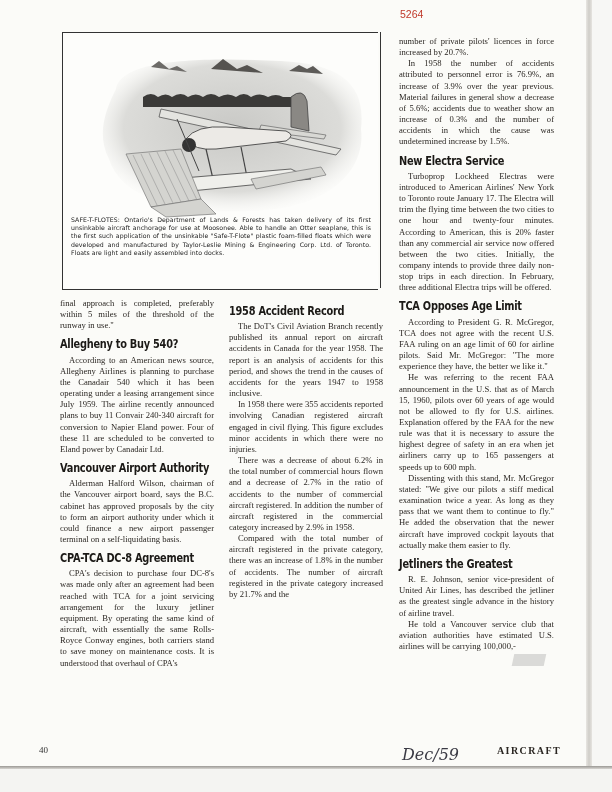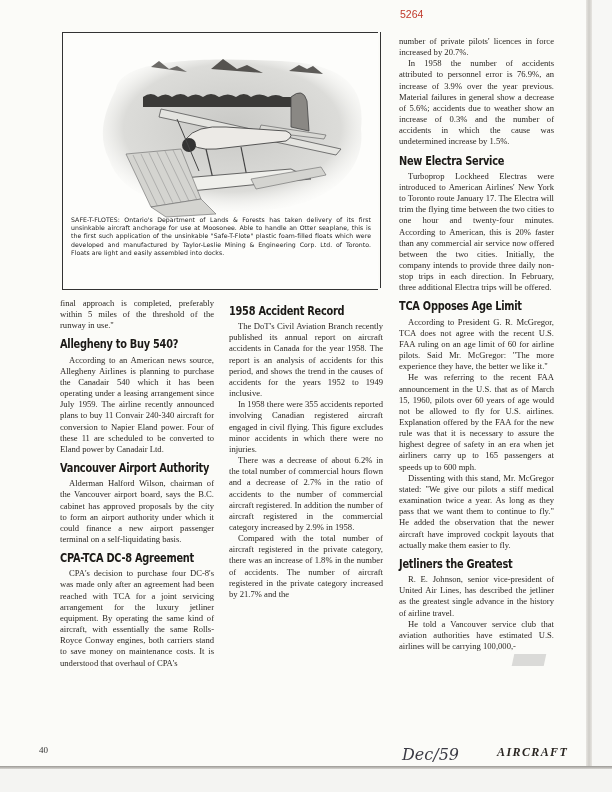--- a/index.html
+++ b/index.html
@@ -52,21 +52,21 @@
     white-space:nowrap;
   }
   .col1 { left:60px; top:298px; width:154px; }
   .col2 { left:229px; top:298px; width:154px; }
   .col3 { left:399px; top:36px; width:155px; }
   .folio { position:absolute; left:39px; top:745px; font-size:9px; color:#333; }
   .handwriting {
     position:absolute; left:400px; top:740px; width:70px; height:28px;
   }
   .mag-name {
-    position:absolute; left:497px; top:745px; font-size:12px; font-style:italic;
+    position:absolute; left:497px; top:745px; font-size:10px; 
     letter-spacing:1.4px; color:#2a2622; font-weight:bold;
   }
   .highlight {
     position:absolute; left:513px; top:654px; width:32px; height:12px;
     background:#d6d6d4; transform:skewX(-12deg); opacity:0.9;
   }
 </style>
 </head>
 <body>
 
@@ -122,21 +122,21 @@
     <p class="noindent">final approach is completed, preferably within 5 miles of the threshold of the runway in use."</p>
     <h2>Allegheny to Buy 540?</h2>
     <p>According to an American news source, Allegheny Airlines is planning to purchase the Canadair 540 which it has been operating under a leasing arrangement since July 1959. The airline recently announced plans to buy 11 Convair 240-340 aircraft for conversion to Napier Eland power. Four of these 11 are scheduled to be converted to Eland power by Canadair Ltd.</p>
     <h2>Vancouver Airport Authority</h2>
     <p>Alderman Halford Wilson, chairman of the Vancouver airport board, says the B.C. cabinet has approved proposals by the city to form an airport authority under which it could finance a new airport passenger terminal on a self-liquidating basis.</p>
     <h2>CPA-TCA DC-8 Agreement</h2>
     <p>CPA's decision to purchase four DC-8's was made only after an agreement had been reached with TCA for a joint servicing arrangement for the luxury jetliner equipment. By operating the same kind of aircraft, with essentially the same Rolls-Royce Conway engines, both carriers stand to save money on maintenance costs. It is understood that overhaul of CPA's</p>
   </div>
 <div class="col col2">
     <h2>1958 Accident Record</h2>
-    <p>The DoT's Civil Aviation Branch recently published its annual report on aircraft accidents in Canada for the year 1958. The report is an analysis of accidents for this period, and shows the trend in the causes of accidents for the years 1952 to 1949 inclusive.</p>
+    <p>The DoT's Civil Aviation Branch recently published its annual report on aircraft accidents in Canada for the year 1958. The report is an analysis of accidents for this period, and shows the trend in the causes of accidents for the years 1947 to 1958 inclusive.</p>
     <p>In 1958 there were 355 accidents reported involving Canadian registered aircraft engaged in civil flying. This figure excludes minor accidents in which there were no injuries.</p>
     <p>There was a decrease of about 6.2% in the total number of commercial hours flown and a decrease of 2.7% in the ratio of accidents to the number of commercial aircraft registered. In addition the number of aircraft registered in the commercial category increased by 2.9% in 1958.</p>
     <p>Compared with the total number of aircraft registered in the private category, there was an increase of 1.8% in the number of accidents. The number of aircraft registered in the private category increased by 21.7% and the</p>
   </div>
 <div class="col col3">
     <p class="noindent">number of private pilots' licences in force increased by 20.7%.</p>
     <p>In 1958 the number of accidents attributed to personnel error is 76.9%, an increase of 3.9% over the year previous. Material failures in general show a decrease of 5.6%; accidents due to weather show an increase of 0.3% and the number of accidents in which the cause was undetermined increase by 1.5%.</p>
     <h2>New Electra Service</h2>
     <p>Turboprop Lockheed Electras were introduced to American Airlines' New York to Toronto route January 17. The Electra will trim the flying time between the two cities to one hour and twenty-four minutes. According to American, this is 20% faster than any commercial air service now offered between the two cities. Initially, the company intends to provide three daily non-stop trips in each direction. In February, three additional Electra trips will be offered.</p>
     <h2>TCA Opposes Age Limit</h2>

